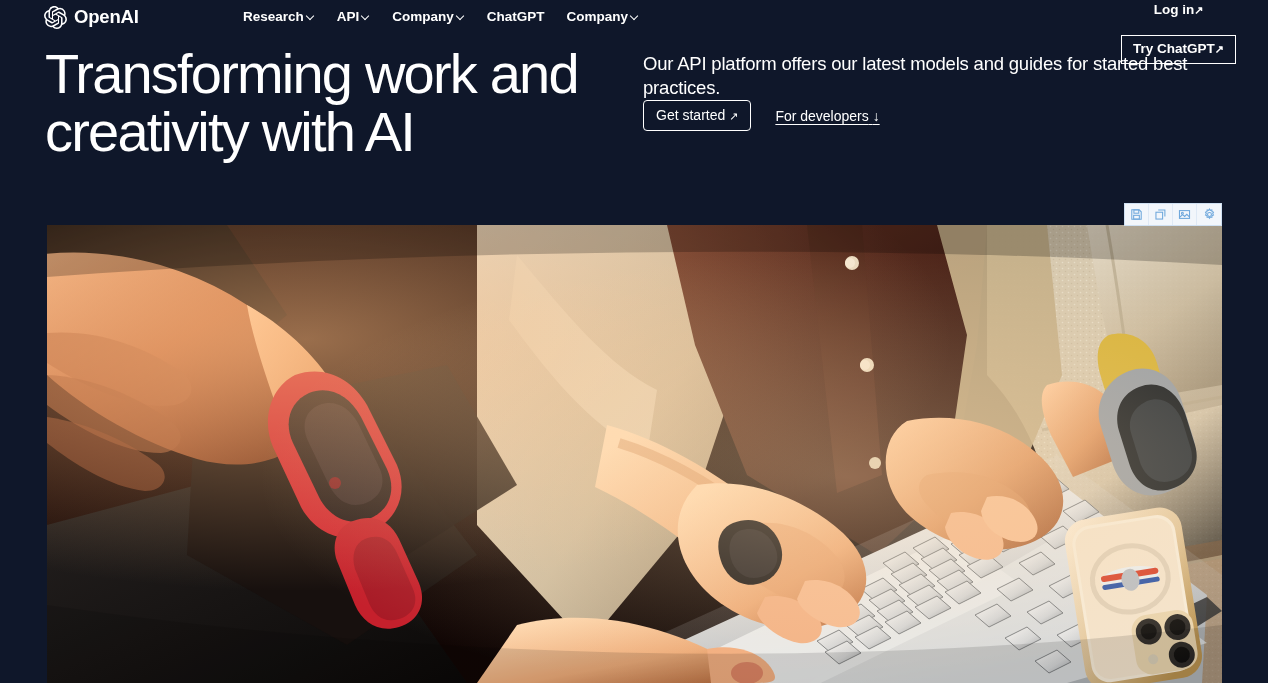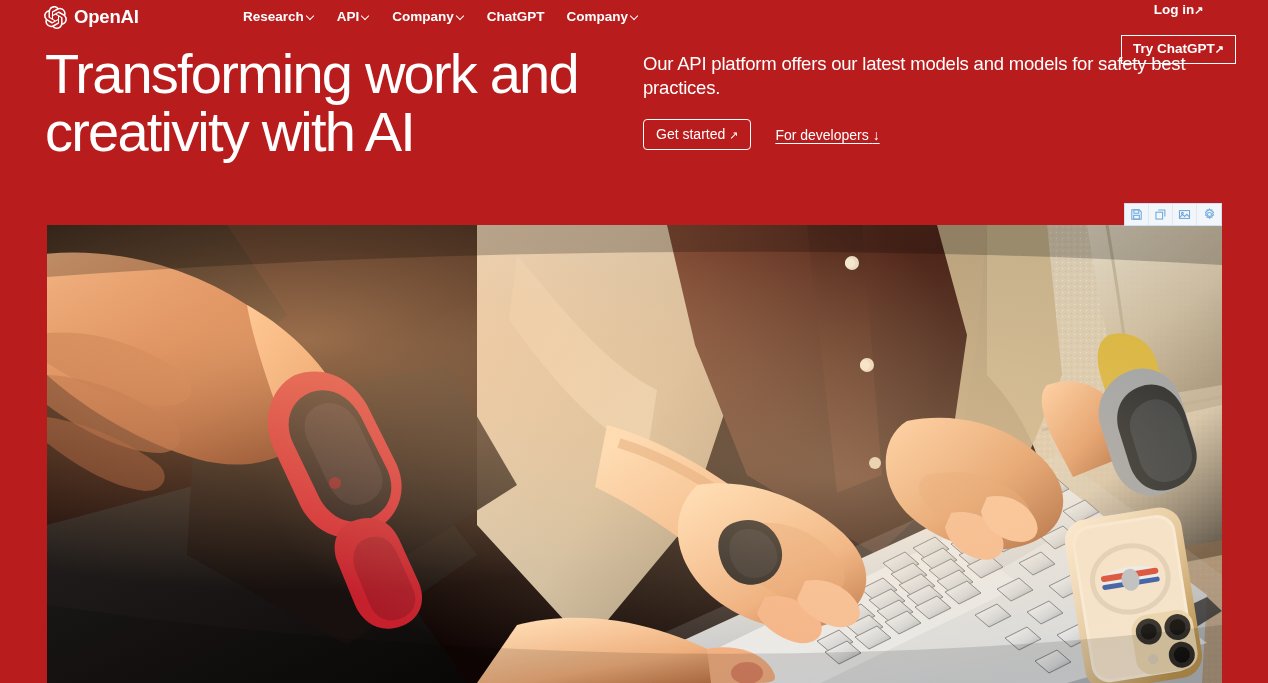--- a/index.html
+++ b/index.html
@@ -10,21 +10,21 @@
     overflow: hidden;
     background: #0000ff;
     font-family: "Liberation Sans", sans-serif;
     -webkit-font-smoothing: antialiased;
   }
 
   .page {
     position: relative;
     width: 1268px;
     height: 683px;
-    background: #b91c1c;
+    background: #0f172a;
   }
 
   
   .navbar {
     position: absolute;
     top: 0; left: 0;
     width: 1268px;
     height: 34px;
     display: flex;
     align-items: center;
@@ -134,21 +134,20 @@
     width: 575px;
   }
   .hero-desc {
     font-size: 18.5px;
     line-height: 1.31;
     letter-spacing: -0.2px;
     color: #ffffff;
     font-weight: 400;
   }
   .hero-ctas {
-    margin-top: 19px;
     display: flex;
     align-items: center;
     gap: 24px;
   }
   .cta-primary {
     border: 1.2px solid #ffffff;
     border-radius: 4px;
     padding: 7px 12px 8px;
     font-size: 14px;
     font-weight: 500;
@@ -254,21 +253,21 @@
       </button>
     </div>
   </nav>
 
   <h1 class="hero-title">
     <span>Transforming work and</span>
     <span class="l2">creativity with AI</span>
   </h1>
 
   <div class="hero-right">
-    <p class="hero-desc">Our API platform offers our latest models and models for safety best practices.</p>
+    <p class="hero-desc">Our API platform offers our latest models and guides for started best practices.</p>
     <div class="hero-ctas">
       <button class="cta-primary">
         <span>Get started</span>
         <span class="arrow-ne">↗</span>
       </button>
       <span class="cta-link">
         <span>For developers</span>
         <span>↓</span>
       </span>
     </div>

